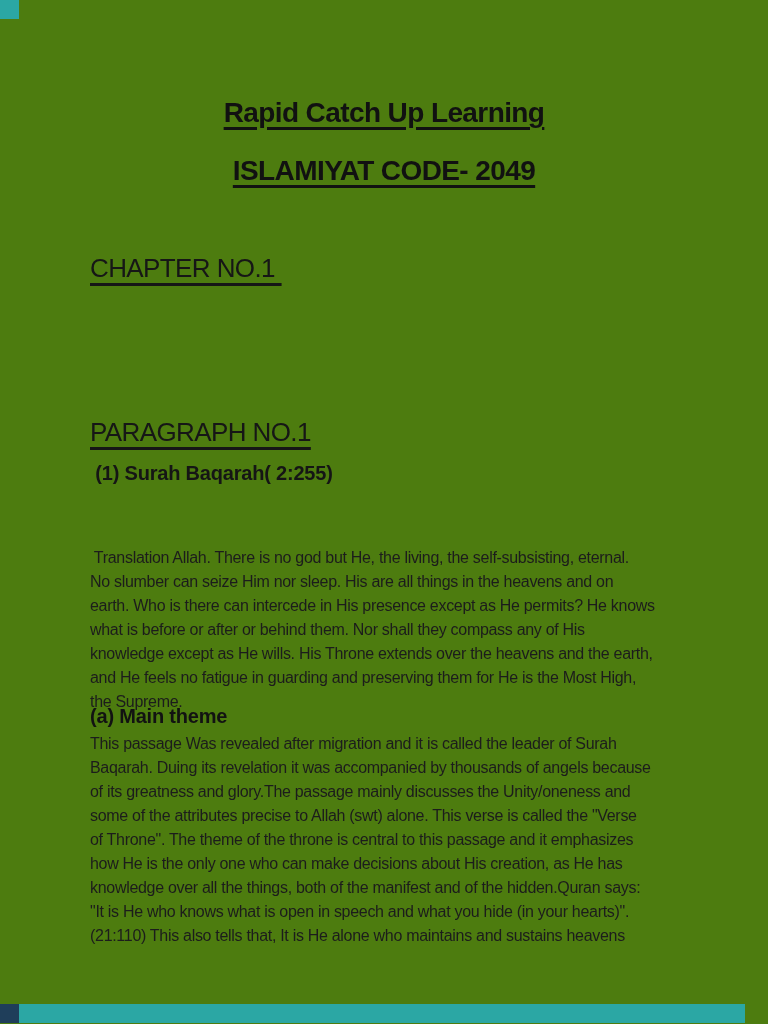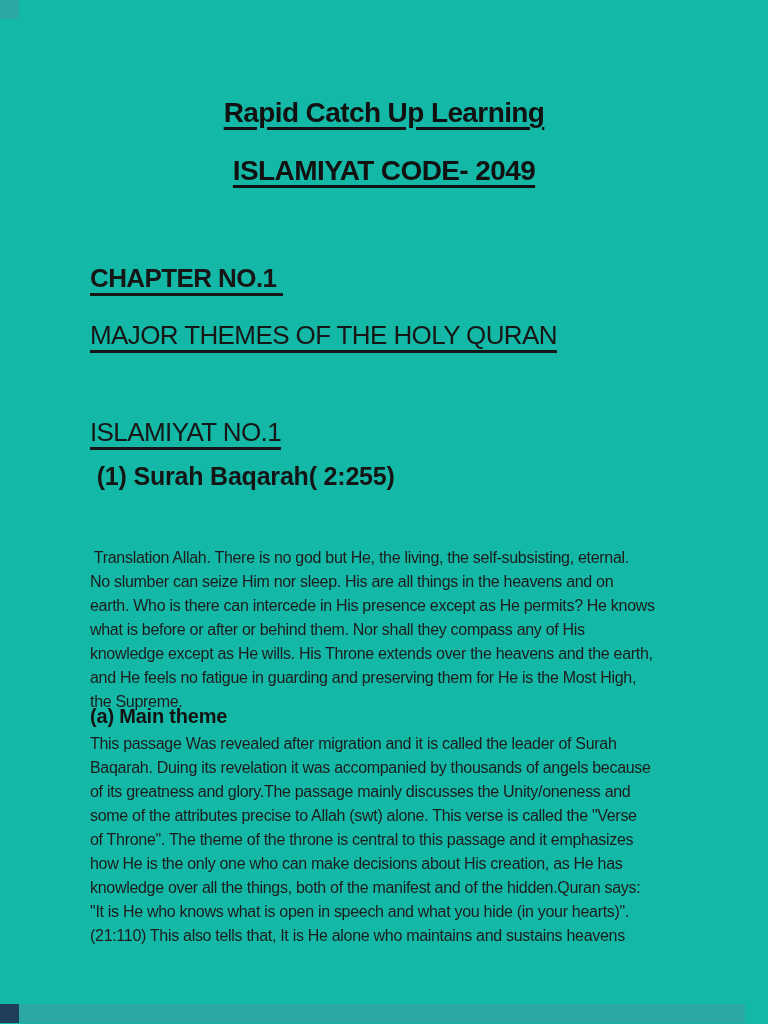--- a/index.html
+++ b/index.html
@@ -4,21 +4,21 @@
 <style>
   html, body {
     margin: 0;
     padding: 0;
     background: #ffffff;
   }
   .page {
     position: relative;
     width: 768px;
     height: 1024px;
-    background: #14b8a6;
+    background: #4d7c0f;
     overflow: hidden;
     font-family: "Liberation Sans", sans-serif;
     color: #141414;
   }
   
   .accent-top-left {
     position: absolute;
     left: 0; top: 0;
     width: 19px; height: 19px;
     background: var(--teal, #2BA7A4);
@@ -64,21 +64,21 @@
     letter-spacing: -0.6px;
     text-decoration: underline;
     text-decoration-thickness: 2.5px;
     text-underline-offset: 6px;
     color: #161616;
     white-space: pre;
   }
   .sub-bold {
     left: 90px; right: auto;
     font-weight: bold;
-    font-size: 25px;
+    font-size: 20px;
     letter-spacing: -0.2px;
     color: #151515;
   }
   .body-para {
     left: 90px; right: auto;
     width: 620px;
     font-size: 16px;
     line-height: 24px;
     letter-spacing: -0.3px;
     color: #1c1c1c;
@@ -100,26 +100,25 @@
 
   <div class="accent-top-left"></div>
   <div class="accent-bottom-left"></div>
   <div class="accent-bottom-bar"></div>
 
   <div class="abs title-center" style="top: 97px;">Rapid Catch Up Learning</div>
 
   <div class="abs title-center" style="top: 155px;">ISLAMIYAT CODE- 2049</div>
 
 
-  <div class="abs heading-caps" style="top: 263px; font-weight: bold;">CHAPTER NO.1&nbsp;</div>
-
-  <div class="abs heading-caps" style="top: 320px;">MAJOR THEMES OF THE HOLY QURAN</div>
+  <div class="abs heading-caps" style="top: 253px;">CHAPTER NO.1&nbsp;</div>
 
 
-  <div class="abs heading-caps" style="top: 417px;">ISLAMIYAT NO.1</div>
+
+  <div class="abs heading-caps" style="top: 417px;">PARAGRAPH NO.1</div>
 
   <div class="abs sub-bold" style="top: 462px;">&nbsp;(1) Surah Baqarah( 2:255)</div>
 
   <div class="abs body-para" style="top: 498px;"> Translation Allah. There is no god but He, the living, the self-subsisting, eternal.
 No slumber can seize Him nor sleep. His are all things in the heavens and on
 earth. Who is there can intercede in His presence except as He permits? He knows
 what is before or after or behind them. Nor shall they compass any of His
 knowledge except as He wills. His Throne extends over the heavens and the earth,
 and He feels no fatigue in guarding and preserving them for He is the Most High,
 the Supreme.</div>

